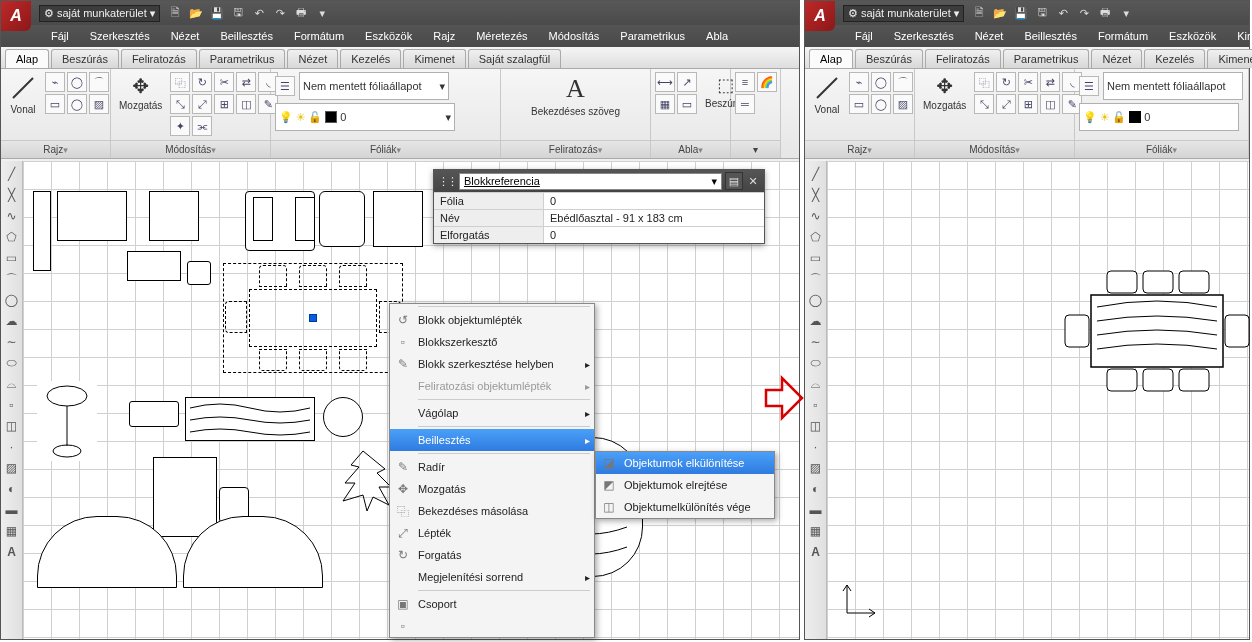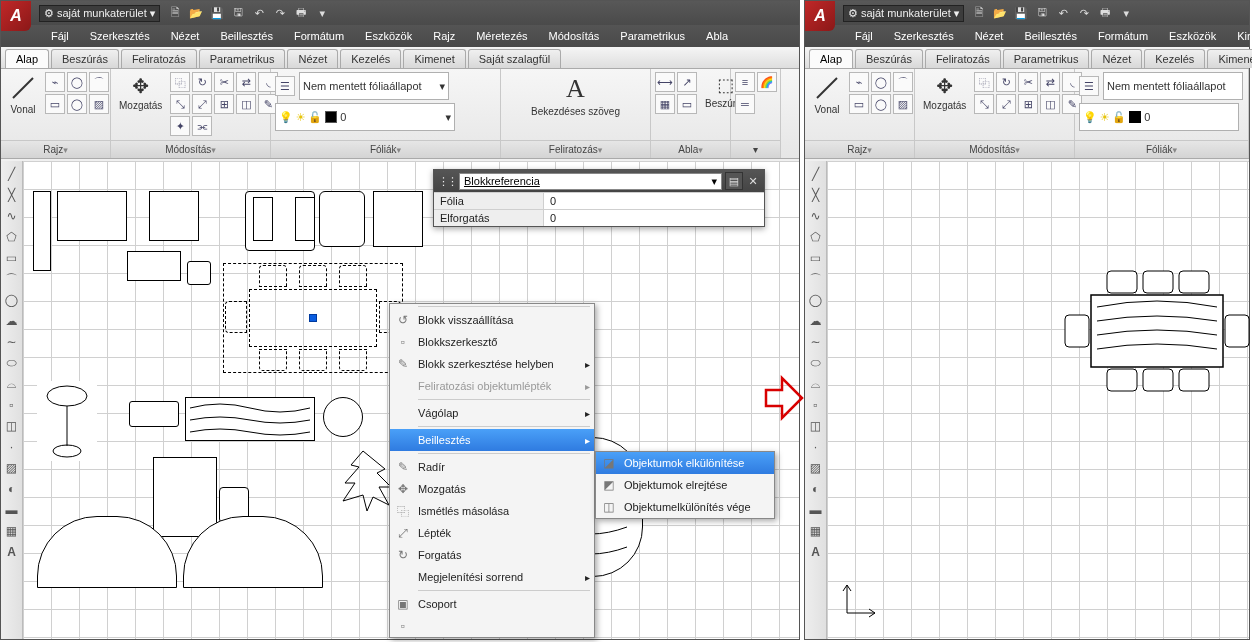--- a/index.html
+++ b/index.html
@@ -276,30 +276,34 @@
       <span style="letter-spacing:-2px">⋮⋮</span>
       <div class="dd"><span>Blokkreferencia</span><span style="float:right">▾</span></div>
       <span class="ico" style="width:18px;height:18px;background:#555;border-color:#333;color:#ddd">▤</span>
       <span style="width:14px;text-align:center;color:#ddd">✕</span>
     </div>
     <div class="props-row">
         <div>Fólia</div>
         <div>0</div>
       </div>
     <div class="props-row">
+        <div>Név</div>
+        <div>Ebédlőasztal - 91 x 183 cm</div>
+      </div>
+    <div class="props-row">
         <div>Elforgatás</div>
         <div>0</div>
       </div>
   </div>
 
   <div class="ctx" style="top:302px;left:388px;width:206px">
     <div class="ctx-sep"></div>
     <div class="ctx-item">
         <span class="ctx-icon">↺</span>
-        <span>Blokk visszaállítása</span>
+        <span>Blokk objektumlépték</span>
       </div>
     <div class="ctx-item">
         <span class="ctx-icon">▫</span>
         <span>Blokkszerkesztő</span>
       </div>
     <div class="ctx-item">
         <span class="ctx-icon">✎</span>
         <span>Blokk szerkesztése helyben</span>
         <span class="ctx-sub">▸</span>
       </div>
@@ -321,21 +325,21 @@
     <div class="ctx-item">
         <span class="ctx-icon">✎</span>
         <span>Radír</span>
       </div>
     <div class="ctx-item">
         <span class="ctx-icon">✥</span>
         <span>Mozgatás</span>
       </div>
     <div class="ctx-item">
         <span class="ctx-icon">⿻</span>
-        <span>Ismétlés másolása</span>
+        <span>Bekezdéses másolása</span>
       </div>
     <div class="ctx-item">
         <span class="ctx-icon">⤢</span>
         <span>Lépték</span>
       </div>
     <div class="ctx-item">
         <span class="ctx-icon">↻</span>
         <span>Forgatás</span>
       </div>
     <div class="ctx-item">

